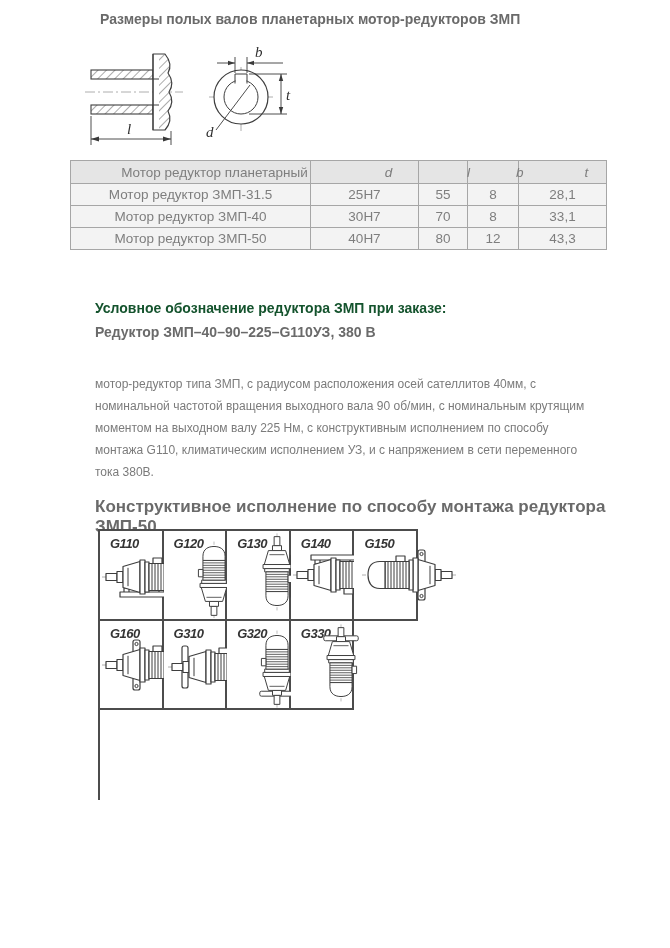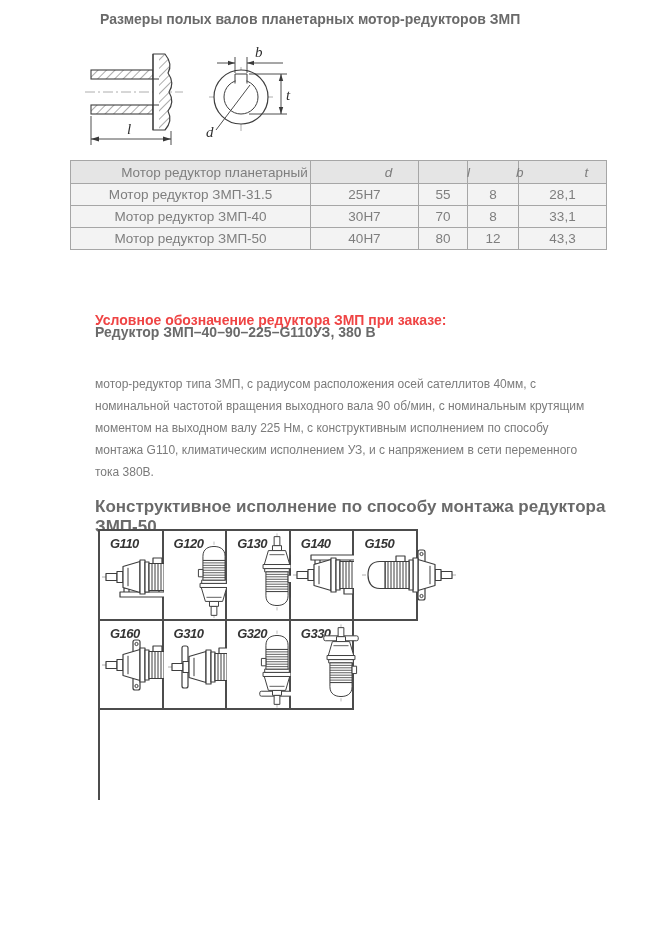--- a/index.html
+++ b/index.html
@@ -11,21 +11,21 @@
   .shaft-drawing{position:absolute;left:83px;top:42px;}
 
   
   .dim-table{position:absolute;left:70px;top:160px;width:536px;border-collapse:collapse;table-layout:fixed;
              font-size:13.5px;color:#7e7e7e;border:1px solid #9a9a9a;}
   .dim-table th,.dim-table td{border:1px solid #a6a6a6;text-align:center;padding:0;height:21px;font-weight:normal;}
   .dim-table thead th{background:#e5e5e5;height:22px;padding-left:48px;}
   .dim-table tbody td{background:#f3f3f3;}
   .dim-table .it{font-style:italic;}
 
-  .h-order{position:absolute;left:95px;top:300px;font-size:14px;font-weight:bold;color:#ef4444;margin-top:12px;}
+  .h-order{position:absolute;left:95px;top:300px;font-size:14px;font-weight:bold;color:#14532d;}
   .designation{position:absolute;left:95px;top:324px;font-size:14px;font-weight:bold;color:#6a6a6a;}
   .descr{position:absolute;left:95px;top:373px;width:494px;font-size:12px;line-height:22px;color:#7b7b7b;}
   .h-mount{position:absolute;left:95px;top:497px;font-size:17px;font-weight:bold;color:#6a6a6a;}
 
   
   .mount-grid{position:absolute;left:98px;top:529px;width:318px;height:269px;
               display:grid;grid-template-columns:repeat(5,1fr);grid-template-rows:repeat(3,1fr);
               border-top:2px solid #4c4c4c;border-left:2px solid #4c4c4c;}
   .gcell{position:relative;border-right:2px solid #4c4c4c;border-bottom:2px solid #4c4c4c;background:#fff;}
   .glabel{position:absolute;left:10px;top:5px;font-size:13px;font-weight:bold;font-style:italic;

